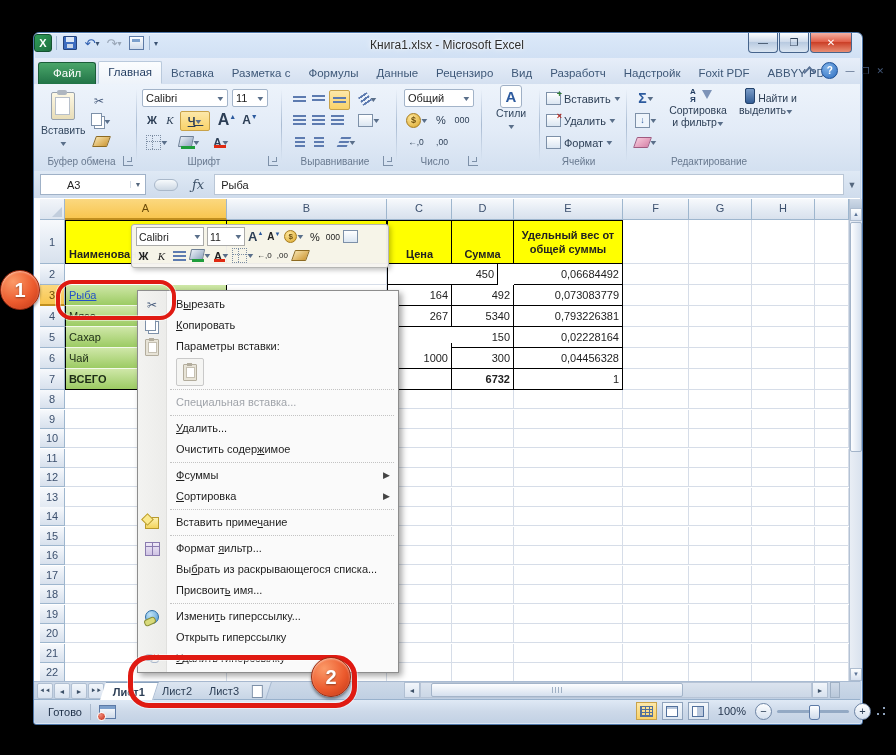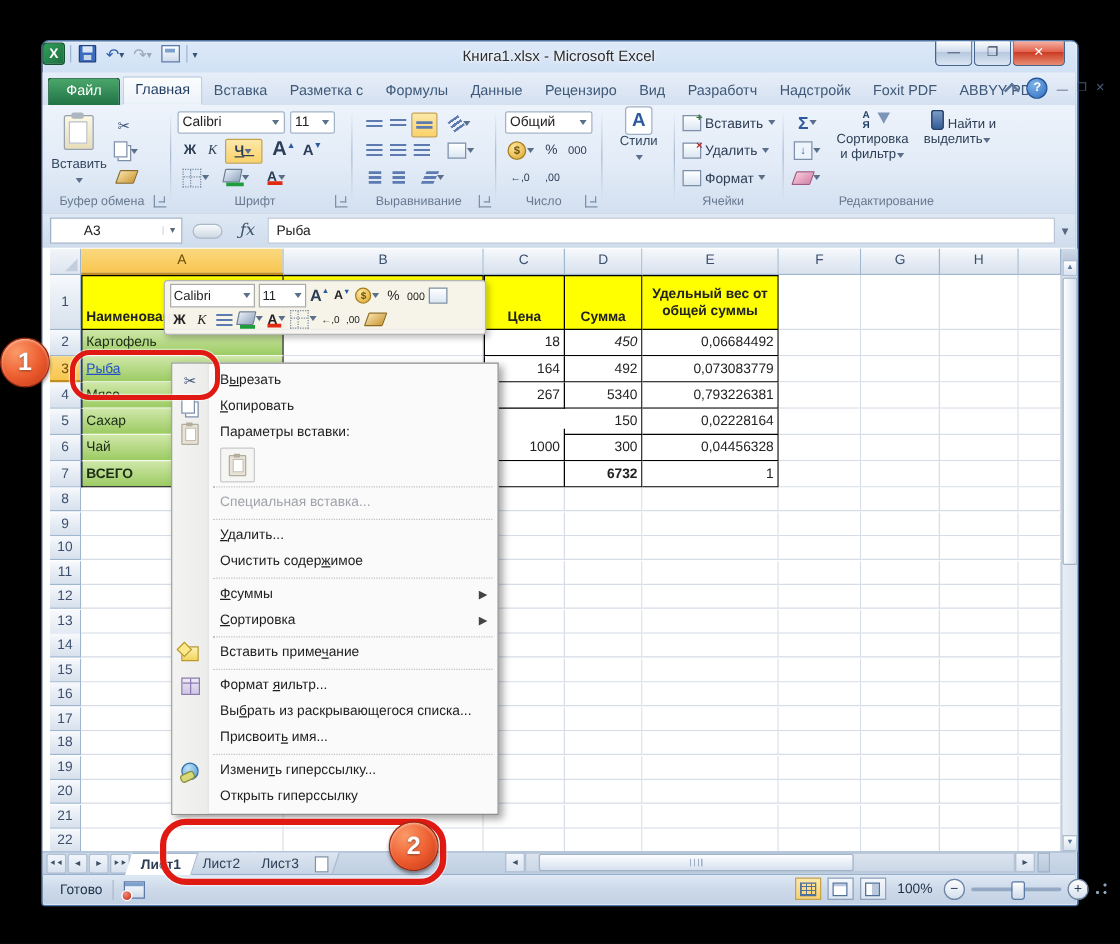--- a/index.html
+++ b/index.html
@@ -472,24 +472,23 @@
       <div class="rhead" style="left: 6px; top: 465px; width: 25px; height: 19px; line-height: 19px;">22</div>
       <div class="cell yellow first" style="left: 31px; top: 22px; width: 162px; height: 44px; align-items: flex-end; padding-bottom: 3px;">Наименование</div>
       <div class="cell yellow" style="left: 193px; top: 22px; width: 160px; height: 44px;"></div>
       <div class="cell yellow hdrC" style="left: 353px; top: 22px; width: 65px; height: 44px; border-left: 1px solid rgb(0, 0, 0);">Цена</div>
       <div class="cell yellow hdrC" style="left: 418px; top: 22px; width: 62px; height: 44px;">Сумма</div>
       <div class="cell yellow hdrE" style="left: 480px; top: 22px; width: 109px; height: 44px;">Удельный вес от общей суммы</div>
       <div class="cell " style="left: 589px; top: 22px; width: 66px; height: 44px;"></div>
       <div class="cell " style="left: 655px; top: 22px; width: 63px; height: 44px;"></div>
       <div class="cell " style="left: 718px; top: 22px; width: 63px; height: 44px;"></div>
       <div class="cell " style="left: 781px; top: 22px; width: 34px; height: 44px;"></div>
-      <div class="cell green" style="left: 31px; top: 66px; width: 162px; height: 21px;">Картофель</div>
       <div class="cell " style="left: 193px; top: 66px; width: 160px; height: 21px;"></div>
       <div class="cell num" style="left: 353px; top: 66px; width: 65px; height: 21px; border-left: 1px solid rgb(0, 0, 0);">18</div>
-      <div class="cell num" style="left: 418px; top: 66px; width: 62px; height: 21px; font-style: italic;">450</div>
+      <div class="cell num" style="left: 402px; top: 66px; width: 62px; height: 21px;">450</div>
       <div class="cell num" style="left: 480px; top: 66px; width: 109px; height: 21px;">0,06684492</div>
       <div class="cell " style="left: 589px; top: 66px; width: 66px; height: 21px;"></div>
       <div class="cell " style="left: 655px; top: 66px; width: 63px; height: 21px;"></div>
       <div class="cell " style="left: 718px; top: 66px; width: 63px; height: 21px;"></div>
       <div class="cell " style="left: 781px; top: 66px; width: 34px; height: 21px;"></div>
       <div class="cell green link" style="left: 31px; top: 87px; width: 162px; height: 21px;">Рыба</div>
       <div class="cell " style="left: 193px; top: 87px; width: 160px; height: 21px;"></div>
       <div class="cell num" style="left: 353px; top: 87px; width: 65px; height: 21px; border-left: 1px solid rgb(0, 0, 0);">164</div>
       <div class="cell num" style="left: 418px; top: 87px; width: 62px; height: 21px;">492</div>
       <div class="cell num" style="left: 480px; top: 87px; width: 109px; height: 21px;">0,073083779</div>
@@ -817,20 +816,25 @@
       <div class="mi"><span>Формат </span><u>я</u><span>ильтр...</span><span class="micon">
           <span class="ic-fmt"></span>
         </span></div>
       <div class="mi"><span>Вы</span><u>б</u><span>рать из раскрывающегося списка...</span></div>
       <div class="mi"><span>Присвоит</span><u>ь</u><span> имя...</span></div>
       <div class="msep"></div>
       <div class="mi"><span>Измени</span><u>т</u><span>ь гиперссылку...</span><span class="micon">
           <span class="ic-globe"></span>
         </span></div>
       <div class="mi">Открыть гиперссылку</div>
+      <div class="mi"><span></span><u>У</u><span>далить гиперссылку</span><span class="micon">
+          <span class="ic-chainx">
+            <span class="chain2"></span>
+          </span>
+        </span></div>
     </div>
 
   <div id="ring1" class="abs ann"></div>
   <div id="badge1" class="abs ann badge">1</div>
   <div id="rect2" class="abs ann"></div>
   <div id="badge2" class="abs ann badge">2</div>
 
 </div>
 
 </body></html>

